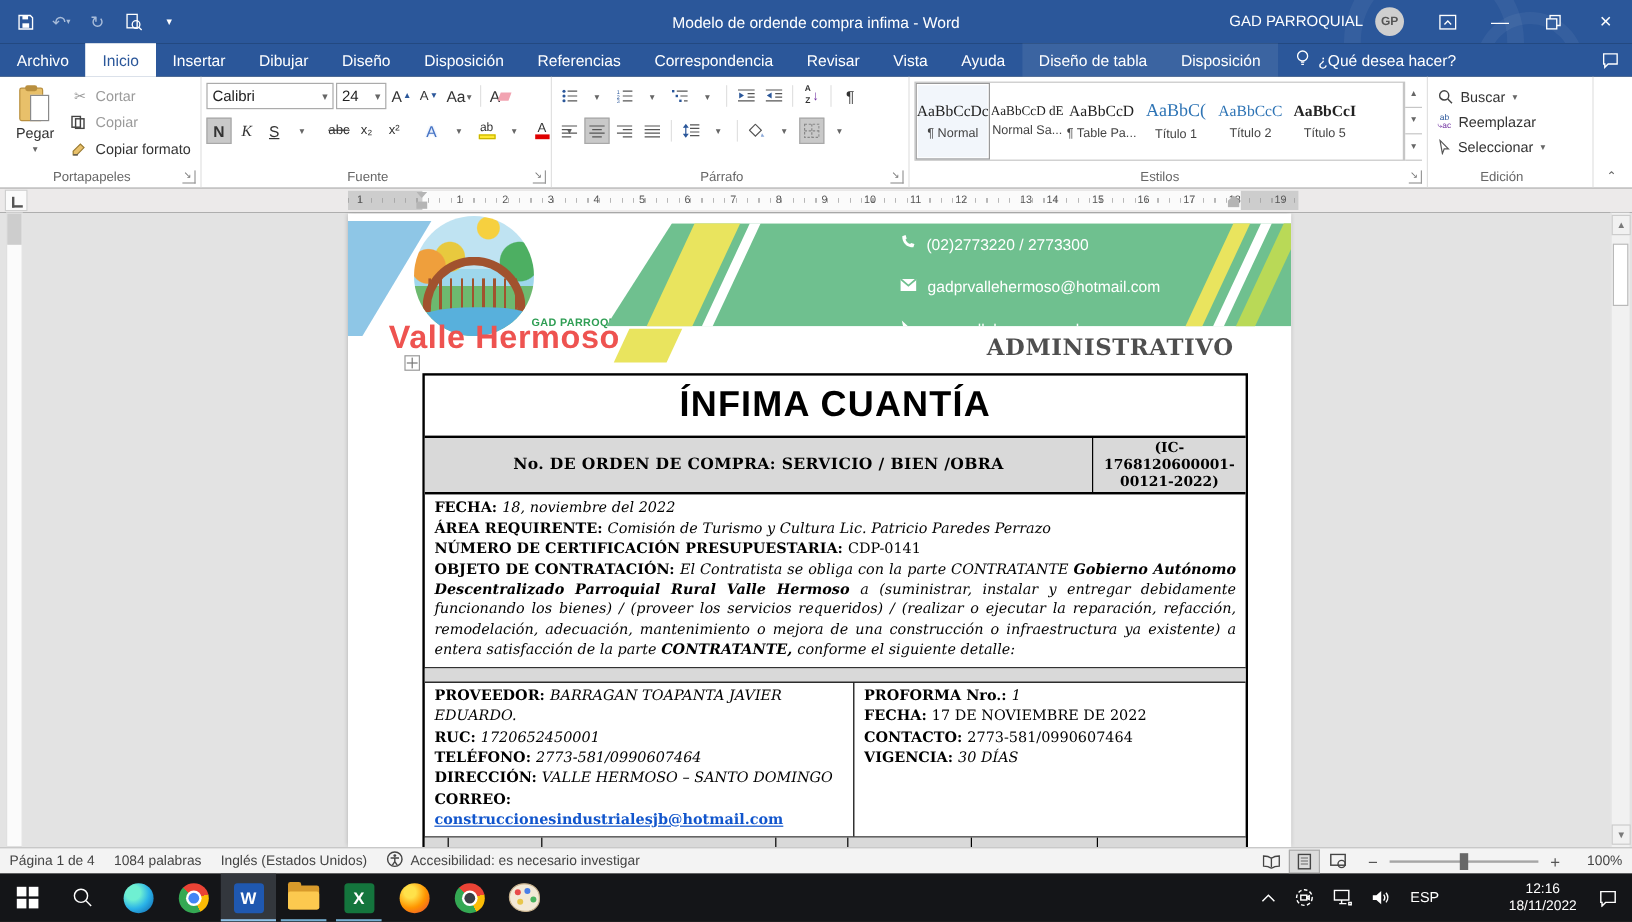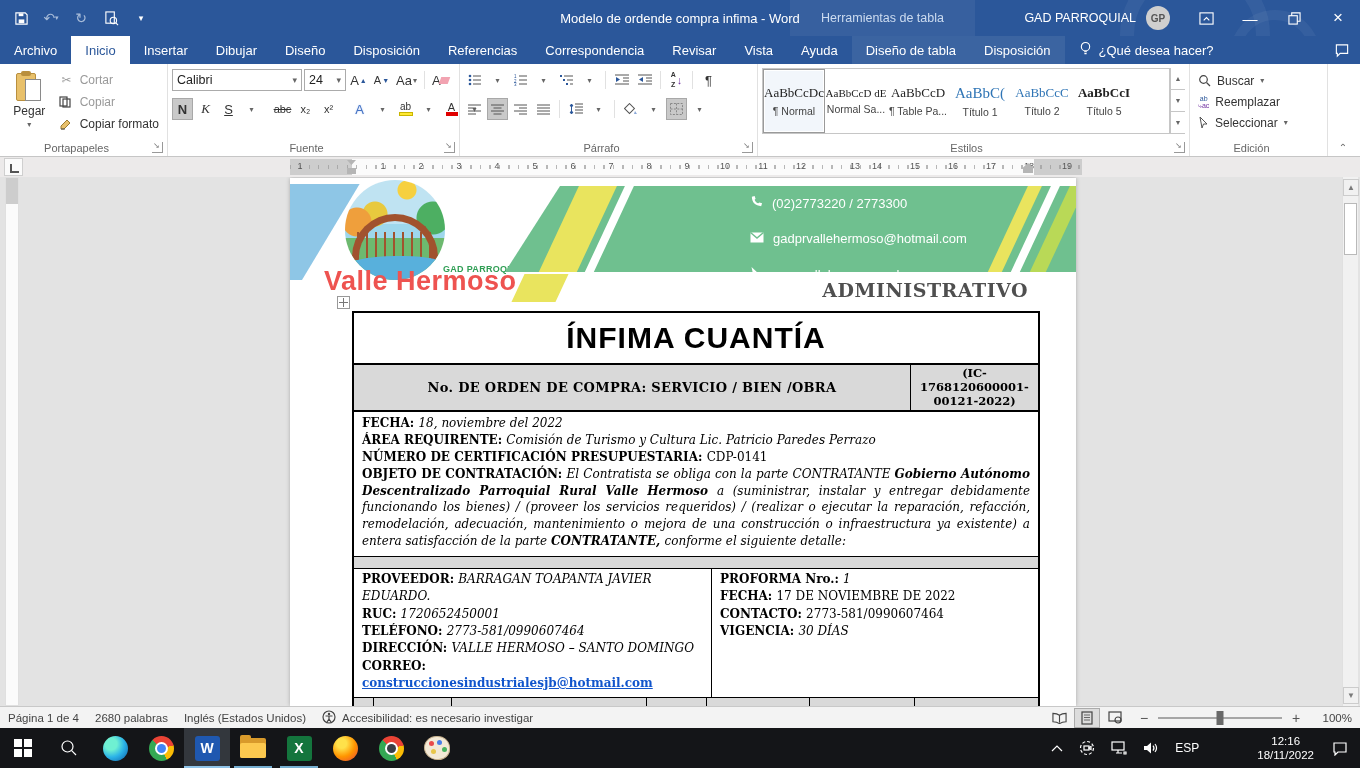--- a/index.html
+++ b/index.html
@@ -209,21 +209,20 @@
     <span class="qat-btn">
       <svg width="15" height="15" viewBox="0 0 16 16">
           <rect class="ic-w" x="2" y="1" width="9" height="12"></rect>
           <circle class="ic-w" cx="10" cy="10" r="3.4"></circle>
           <line class="ic-w" x1="12.4" y1="12.4" x2="15" y2="15"></line>
         </svg>
     </span>
     <span class="qat-btn" style="font-size:9px;">▾</span>
   </div>
   <div class="tb-title">Modelo de ordende compra infima  -  Word</div>
-  <div class="ctx-label">Herramientas de tabla</div>
   <div class="tb-right">
     <span class="account-name">GAD PARROQUIAL</span>
     <span class="avatar">GP</span>
     <span class="win-btn">
       <svg width="15" height="15" viewBox="0 0 16 16">
           <rect class="ic-w" x="1" y="2" width="14" height="12"></rect>
           <path class="ic-w" d="M5 10l3-3 3 3"></path>
         </svg>
     </span>
     <span class="win-btn">—</span>
@@ -304,21 +303,21 @@
         </span>
         <span>Copiar formato</span>
       </div>
     </div>
     <div class="rgroup-label">Portapapeles</div>
     <span class="launcher"></span>
   </div>
 
   <div class="rgroup" style="width:292px;">
     <div class="frow">
-      <div class="combo" style="width:130px; justify-content:space-between;">
+      <div class="combo" style="width:106px; justify-content:space-between;">
         <span>Calibri</span>
           <span class="car">▾</span>
       </div>
       <div class="combo" style="width:42px; justify-content:space-between;">
         <span>24</span>
           <span class="car">▾</span>
       </div>
       <span class="fbtn">
           <span>A</span>
           <sup style="font-size:7px;color:#2b579a;">▲</sup>
@@ -687,21 +686,21 @@
 
   <div class="vscroll">
     <span class="sarr up">▲</span>
     <span class="sthumb"></span>
     <span class="sarr down">▼</span>
   </div>
 </div>
 
 <div class="statusbar">
   <span class="sb-item">Página 1 de 4</span>
-  <span class="sb-item">2680 palabras</span>
+  <span class="sb-item">1084 palabras</span>
   <span class="sb-item">Inglés (Estados Unidos)</span>
   <span class="sb-item">
     <span>
       <svg width="14" height="14" viewBox="0 0 14 14">
           <circle class="ic-g" cx="7" cy="7" r="6"></circle>
           <circle cx="7" cy="4" r="1.2" fill="#444"></circle>
           <path class="ic-g" d="M3.5 6h7M7 6v3l-2 3M7 9l2 3"></path>
         </svg>
     </span>
     <span>Accesibilidad: es necesario investigar</span>

